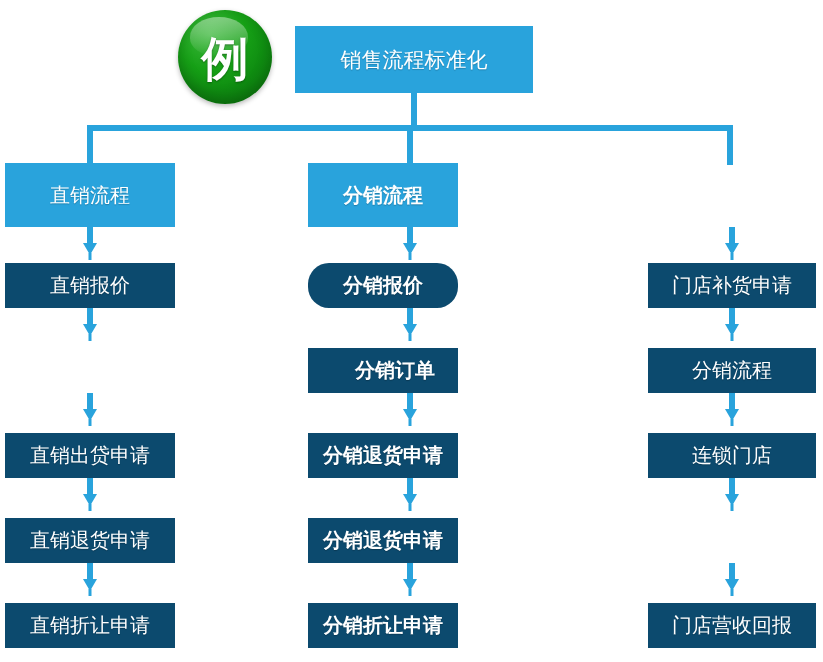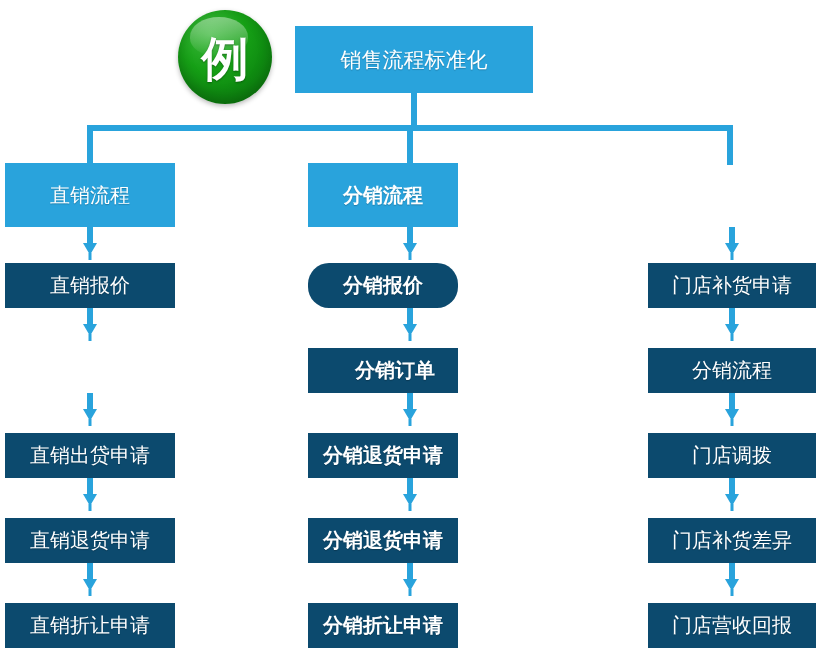--- a/index.html
+++ b/index.html
@@ -164,24 +164,21 @@
     <span>分销折让申请</span>
   </div>
 
   <div class="node leaf col3" style="top:263px;">
     <span>门店补货申请</span>
   </div>
   <div class="node leaf col3" style="top:348px;">
     <span>分销流程</span>
   </div>
   <div class="node leaf col3" style="top:433px;">
-    <span>门店调拨</span>
-  </div>
-  <div class="node leaf col3" style="top:518px;">
-    <span>门店补货差异</span>
+    <span>连锁门店</span>
   </div>
   <div class="node leaf col3" style="top:603px;">
     <span>门店营收回报</span>
   </div>
 
   <div id="arrow-layer">
       <div class="arrow" style="left: 90px; top: 227px;"><svg width="18" height="36" viewBox="0 0 18 36" xmlns="http://www.w3.org/2000/svg">
           <rect x="6" y="0" width="6" height="18" fill="#29a3dc"></rect>
           <polygon points="2,16 16,16 9,28" fill="#29a3dc"></polygon>
           <rect x="7.5" y="26" width="3" height="7" fill="#29a3dc"></rect>

